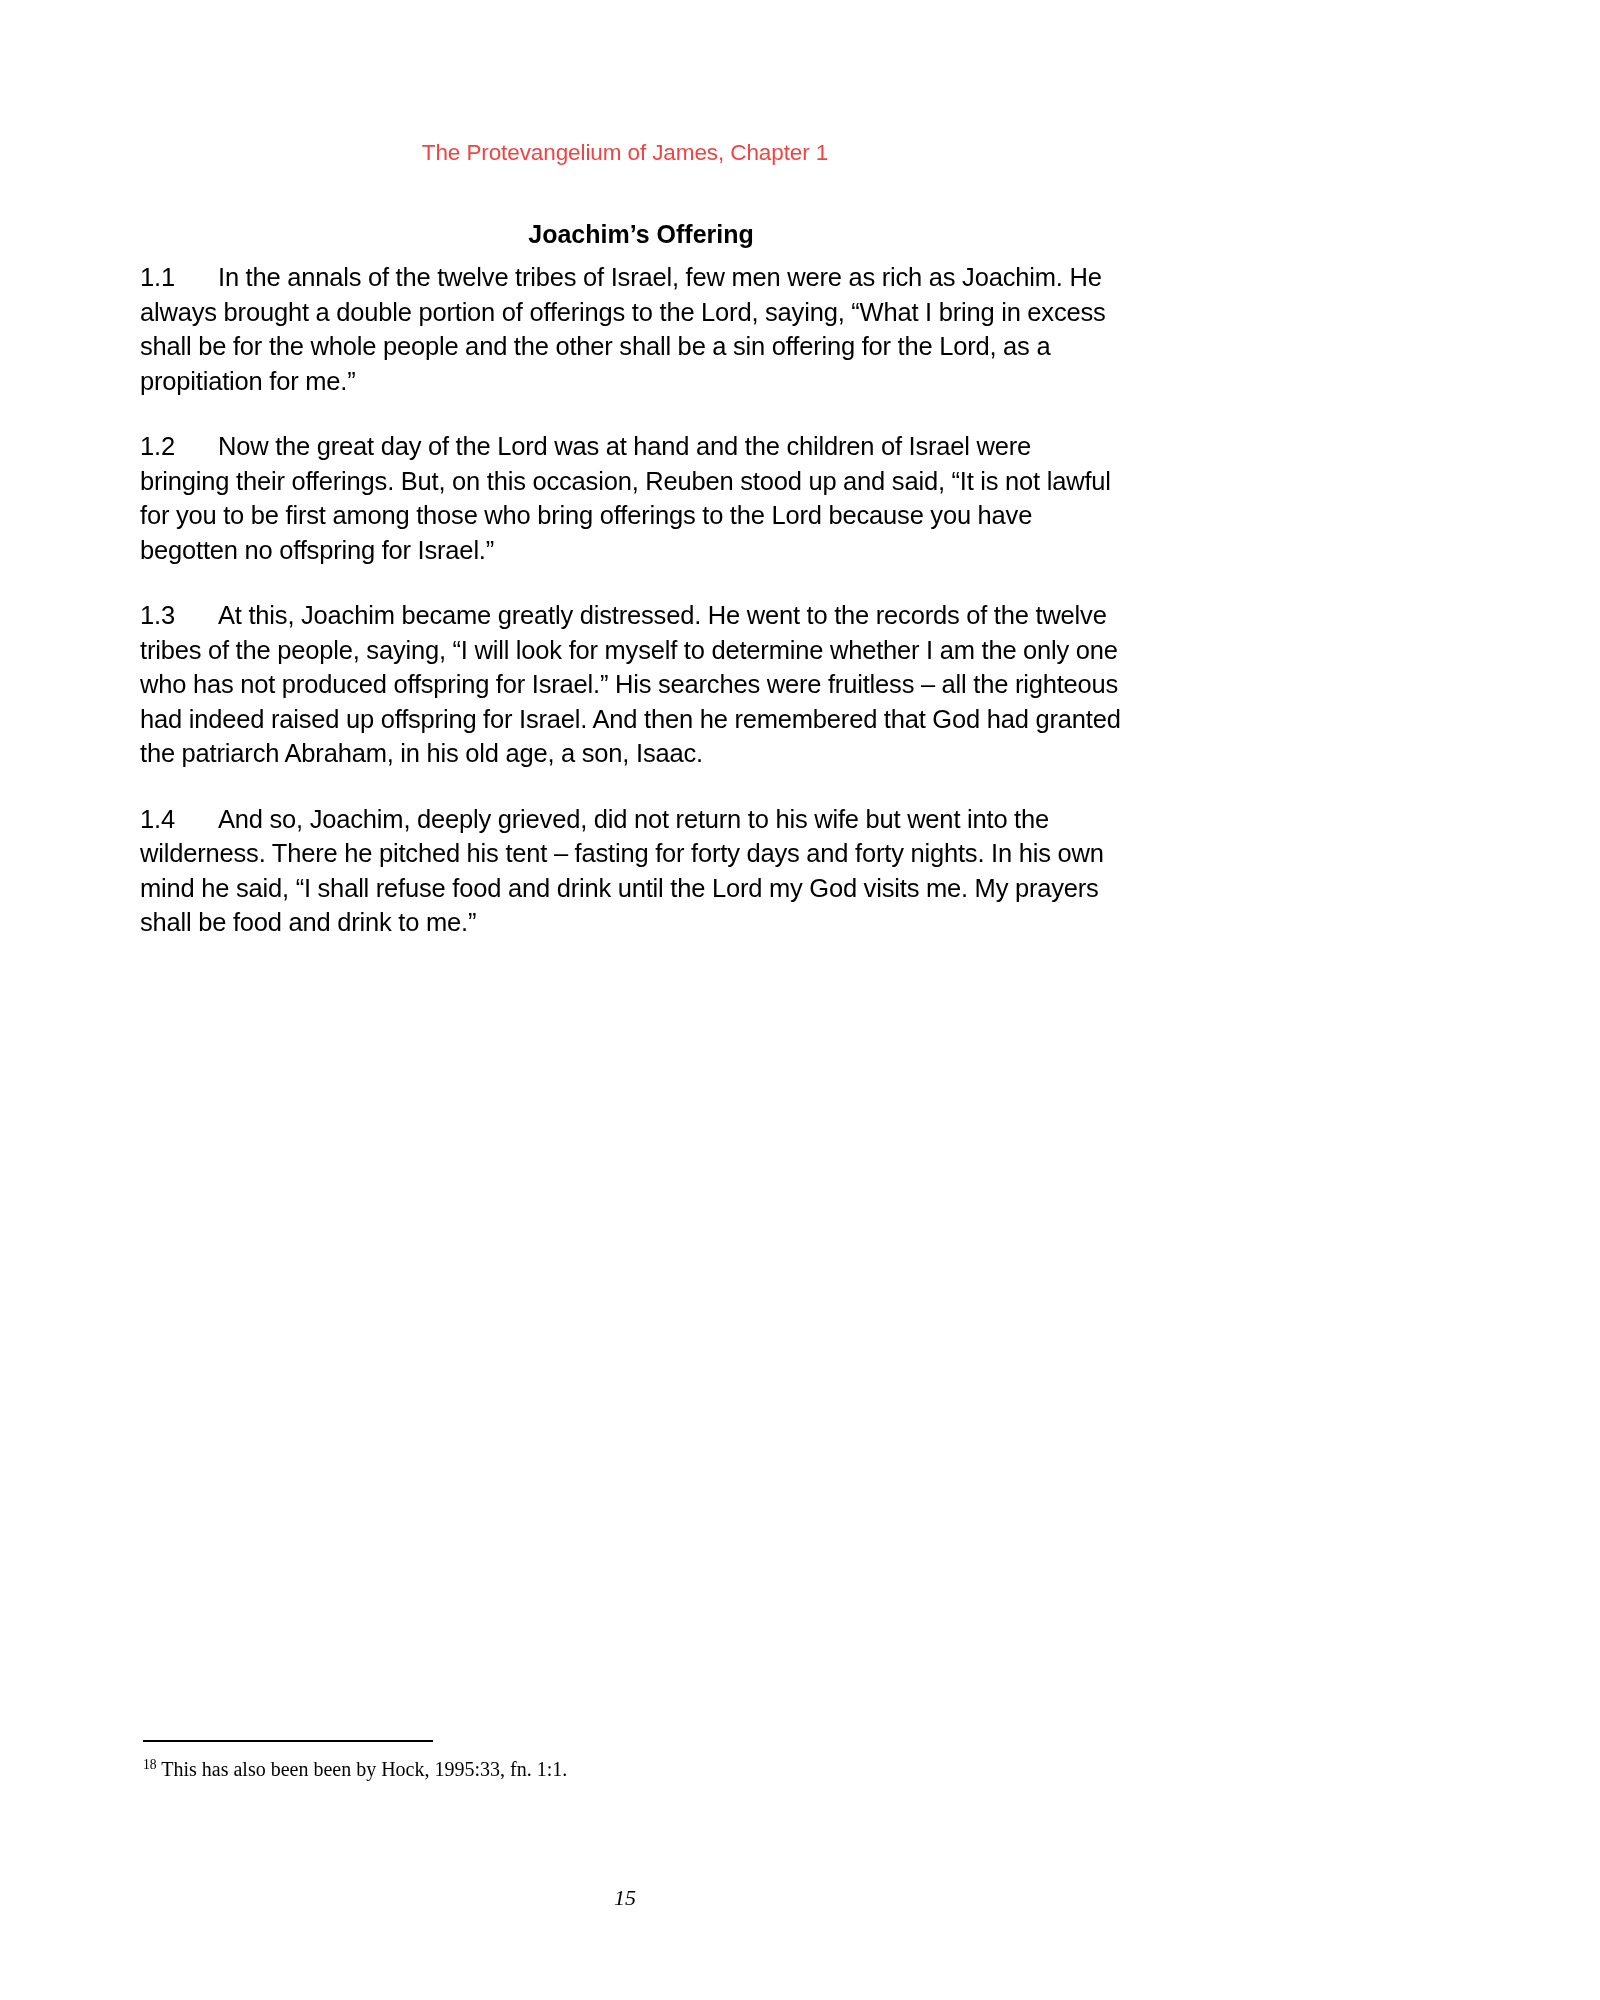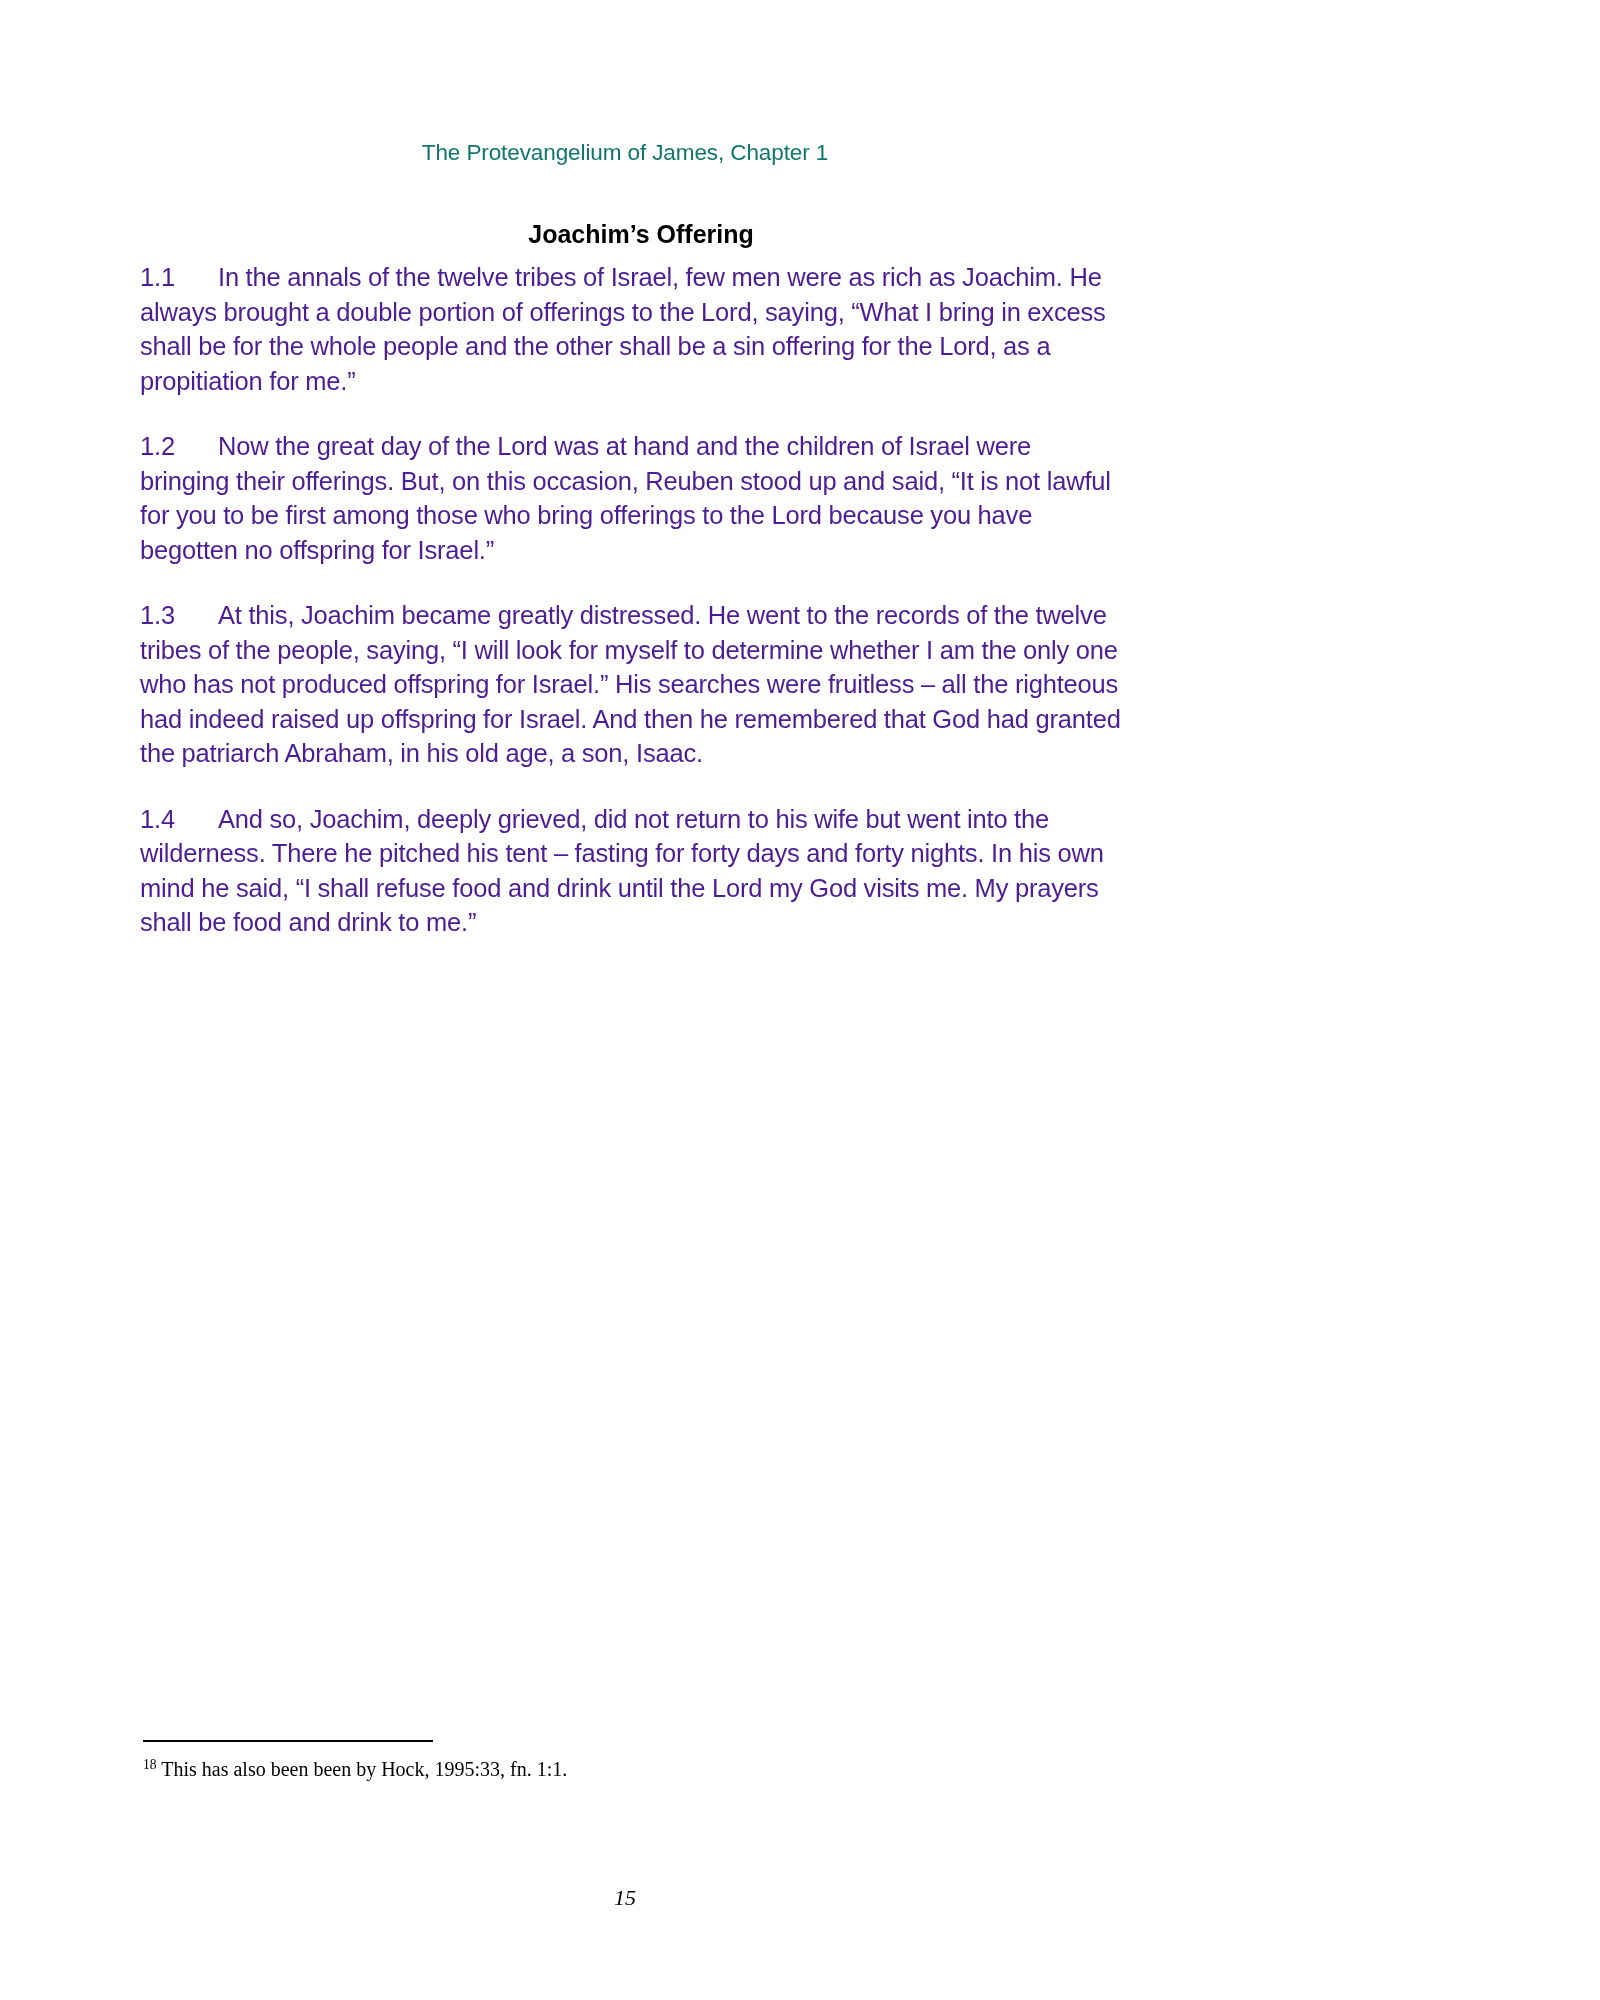--- a/index.html
+++ b/index.html
@@ -29,21 +29,21 @@
   
   .running-header {
     position: absolute;
     left: 0;
     top: 140px;
     width: 1250px;
     text-align: center;
     font-family: "Liberation Sans", sans-serif;
     font-size: 22.5px;
     letter-spacing: -0.1px;
-    color: #0f766e;
+    color: #ef4444;
   }
 
   
   .section-title {
     position: absolute;
     left: 0;
     top: 203px;
     width: 1250px;
     text-align: center;
     font-family: "Liberation Sans", sans-serif;
@@ -57,21 +57,21 @@
   .translation {
     position: absolute;
     left: 140px;
     top: 260px;
     width: 985px;
   }
   .verse {
     font-family: "Liberation Sans", sans-serif;
     font-size: 25.5px;
     line-height: 34.5px;
-    color: #4c1d95;
+    color: #000000;
     margin: 0 0 31px 0;
     text-align: left;
     letter-spacing: -0.18px;
     word-spacing: -0.2px;
   }
   .verse .vnum {
     display: inline-block;
     width: 78px;
   }
   sup {

